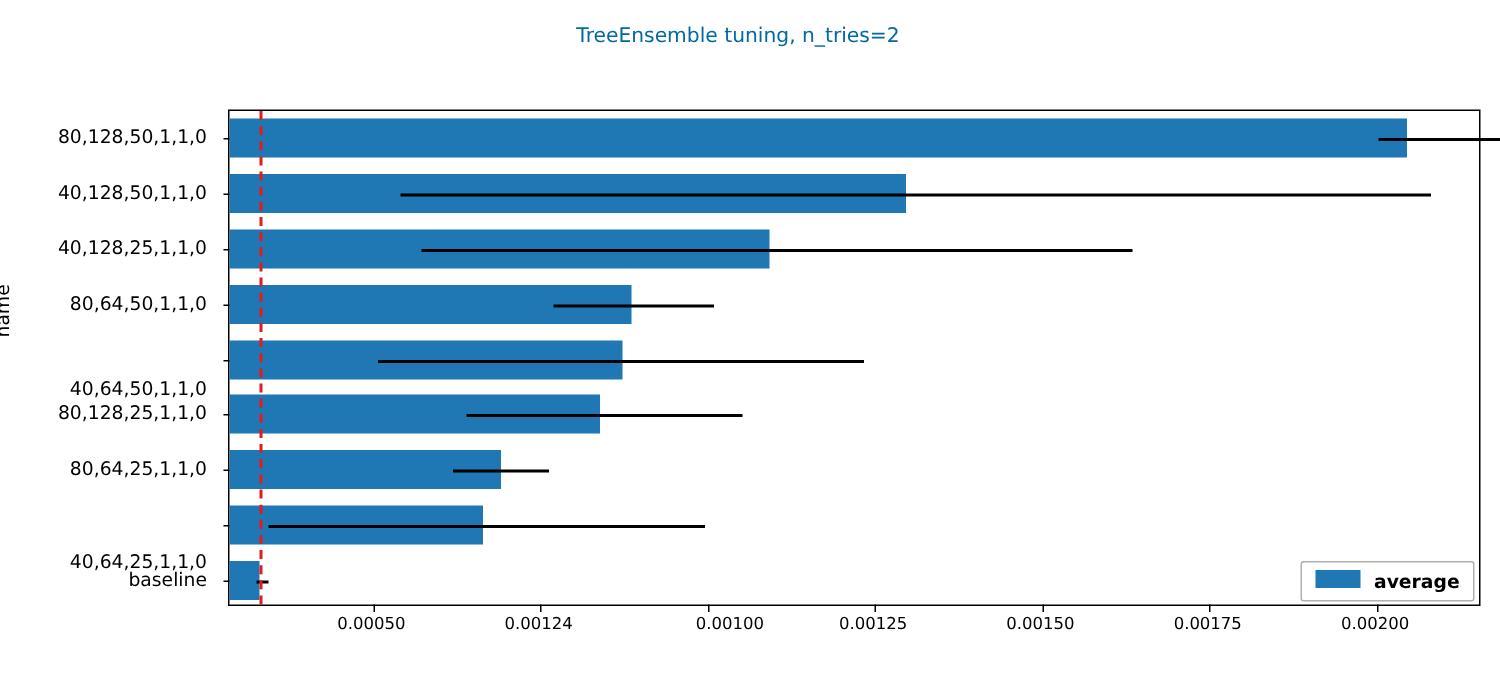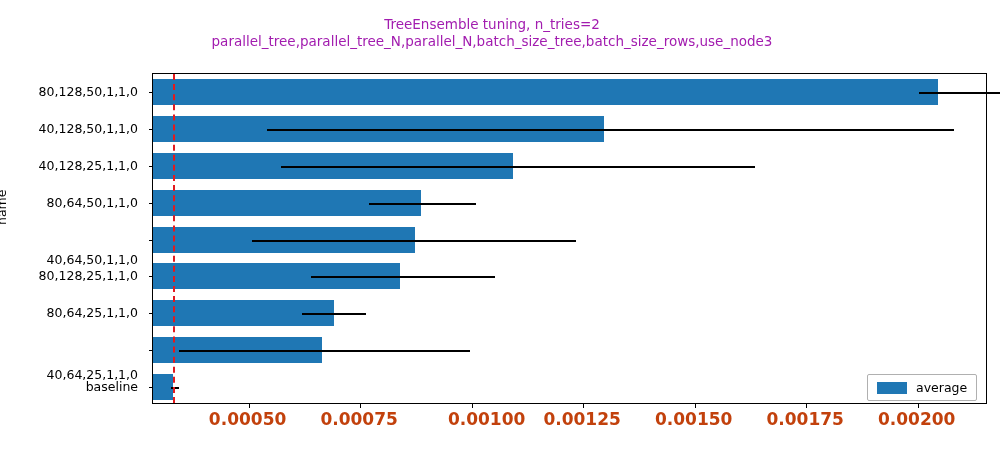--- a/index.html
+++ b/index.html
@@ -7,21 +7,21 @@
   body{
     width:1000px;height:450px;background:#ffffff;
     font-family:"DejaVu Sans","Liberation Sans",sans-serif;
     color:#000000;overflow:hidden;
   }
   #figure{position:relative;width:1000px;height:450px;}
 
   
   #title{
     position:absolute;left:0;top:16px;width:984px;
-    text-align:center;font-size:13.5px;line-height:17px;color:#a21caf;
+    text-align:center;font-size:13.5px;line-height:17px;color:#0369a1;
   }
   #title div{white-space:nowrap;}
 
   
   #plot{
     position:absolute;left:152px;top:73px;width:835px;height:331px;
     border:1.1px solid #000000;box-sizing:border-box;
     background:#ffffff;overflow:visible;
   }
   #plot-clip{position:absolute;left:0;top:0;width:100%;height:100%;overflow:visible;}
@@ -53,41 +53,40 @@
   }
 
   
   #xticks .xt{
     position:absolute;top:100%;height:4.5px;width:0;
     border-left:1.1px solid #000;
   }
   #xlabels{position:absolute;left:152px;top:409px;width:835px;height:20px;}
   #xlabels .xl{
     position:absolute;transform:translateX(-50%);
-    font-size:17px;color:#c2410c;white-space:nowrap;font-weight:bold;
+    font-size:11px;color:#000000;white-space:nowrap;
   }
 
   
   #legend{
     position:absolute;left:867px;top:374px;
     border:0.9px solid #b0b0b0;background:#ffffff;
     border-radius:2px;padding:5px 9px;
-    display:flex;align-items:center;gap:9px;
+    display:flex;align-items:flex-start;gap:9px;font-weight:bold;
   }
   #legend .swatch{width:30px;height:12px;background:#1f77b4;display:block;}
   #legend .ltext{font-size:12.5px;color:#000;white-space:nowrap;}
 </style>
 </head>
 <body>
 
 <div id="figure">
 
   <div id="title">
     <div>TreeEnsemble tuning, n_tries=2</div>
-    <div>parallel_tree,parallel_tree_N,parallel_N,batch_size_tree,batch_size_rows,use_node3</div>
   </div>
 
   <div id="ylabels">
       <div class="yl" style="top: 18.3889px; text-align: center;">80,128,50,1,1,0</div>
       <div class="yl" style="top: 55.1667px;">40,128,50,1,1,0</div>
       <div class="yl" style="top: 91.9444px;">40,128,25,1,1,0</div>
       <div class="yl" style="top: 128.722px;">80,64,50,1,1,0</div>
       <div class="yl" style="top: 165.5px; margin-top: 20px;">40,64,50,1,1,0</div>
       <div class="yl" style="top: 202.278px;">80,128,25,1,1,0</div>
       <div class="yl" style="top: 239.056px;">80,64,25,1,1,0</div>
@@ -139,21 +138,21 @@
         <div class="xt" style="left: 318.628px;"></div>
         <div class="xt" style="left: 430.146px;"></div>
         <div class="xt" style="left: 541.664px;"></div>
         <div class="xt" style="left: 653.182px;"></div>
         <div class="xt" style="left: 764.699px;"></div>
       </div>
   </div>
 
   <div id="xlabels">
       <div class="xl" style="left: 95.593px;">0.00050</div>
-      <div class="xl" style="left: 207.111px;">0.00075</div>
+      <div class="xl" style="left: 207.111px;">0.00124</div>
       <div class="xl" style="left: 318.628px; margin-left: 16px;">0.00100</div>
       <div class="xl" style="left: 430.146px;">0.00125</div>
       <div class="xl" style="left: 541.664px; text-align: right;">0.00150</div>
       <div class="xl" style="left: 653.182px;">0.00175</div>
       <div class="xl" style="left: 764.699px;">0.00200</div>
     </div>
 
   <div id="legend">
     <span class="swatch"></span>
     <span class="ltext">average</span>

